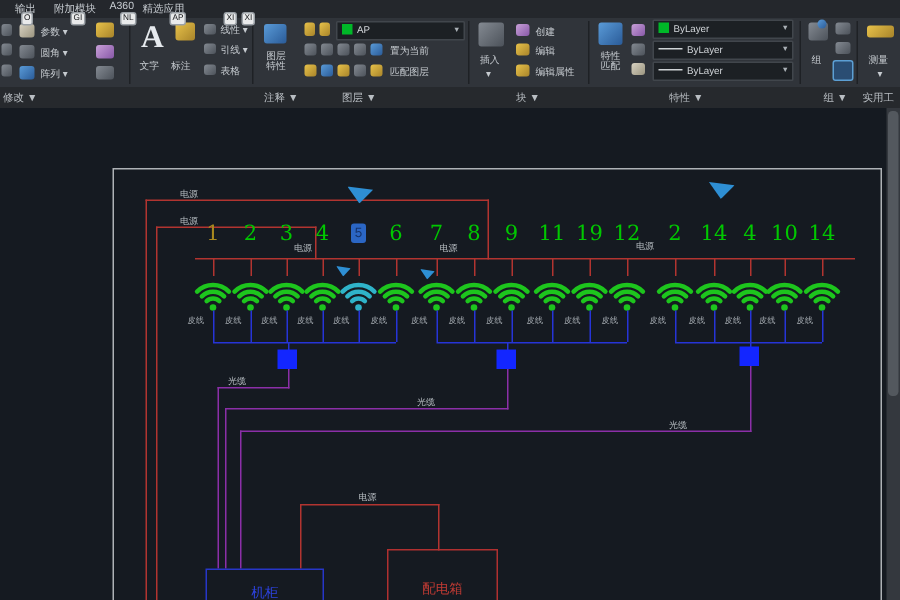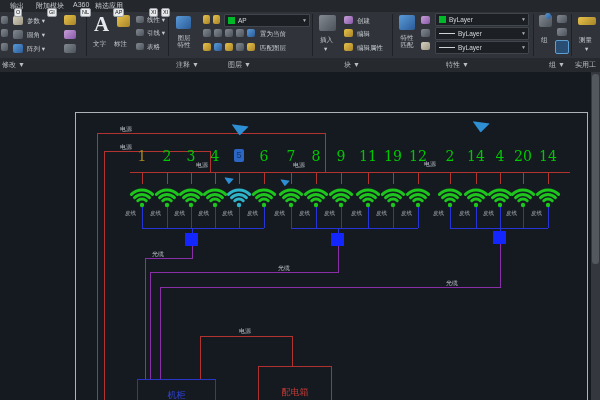--- a/index.html
+++ b/index.html
@@ -237,21 +237,21 @@
       <div class="apnum" style="left: 489px; top: 148px;">4</div>
       <div class="wire red" style="left: 500px; top: 172px; width: 1px; height: 12px;"></div>
       <div class="wifi" style="left: 486px; top: 184px;"><svg width="28" height="25">
           <path d="M 9.7574 16.7574 A 6 6 0 0 1 18.2426 16.7574" fill="none" stroke="#1dc51d" stroke-width="3" stroke-linecap="round"></path>
           <path d="M 6.575450000000001 13.57545 A 10.5 10.5 0 0 1 21.42455 13.57545" fill="none" stroke="#1dc51d" stroke-width="3" stroke-linecap="round"></path>
           <path d="M 3.3935000000000013 10.393500000000001 A 15 15 0 0 1 24.606499999999997 10.393500000000001" fill="none" stroke="#1dc51d" stroke-width="3" stroke-linecap="round"></path>
           <circle cx="14" cy="21" r="2.2" fill="#1dc51d"></circle>
         </svg></div>
       <div class="wire blue" style="left: 500px; top: 207px; width: 1px; height: 21px;"></div>
       <div class="pilabel" style="left: 483px; top: 210px;">皮线</div>
-      <div class="apnum" style="left: 512px; top: 148px;">20</div>
+      <div class="apnum" style="left: 512px; top: 148px;">10</div>
       <div class="wire red" style="left: 523px; top: 172px; width: 1px; height: 12px;"></div>
       <div class="wifi" style="left: 509px; top: 184px;"><svg width="28" height="25">
           <path d="M 9.7574 16.7574 A 6 6 0 0 1 18.2426 16.7574" fill="none" stroke="#1dc51d" stroke-width="3" stroke-linecap="round"></path>
           <path d="M 6.575450000000001 13.57545 A 10.5 10.5 0 0 1 21.42455 13.57545" fill="none" stroke="#1dc51d" stroke-width="3" stroke-linecap="round"></path>
           <path d="M 3.3935000000000013 10.393500000000001 A 15 15 0 0 1 24.606499999999997 10.393500000000001" fill="none" stroke="#1dc51d" stroke-width="3" stroke-linecap="round"></path>
           <circle cx="14" cy="21" r="2.2" fill="#1dc51d"></circle>
         </svg></div>
       <div class="wire blue" style="left: 523px; top: 207px; width: 1px; height: 21px;"></div>
       <div class="pilabel" style="left: 506px; top: 210px;">皮线</div>
       <div class="apnum" style="left: 537px; top: 148px;">14</div>

